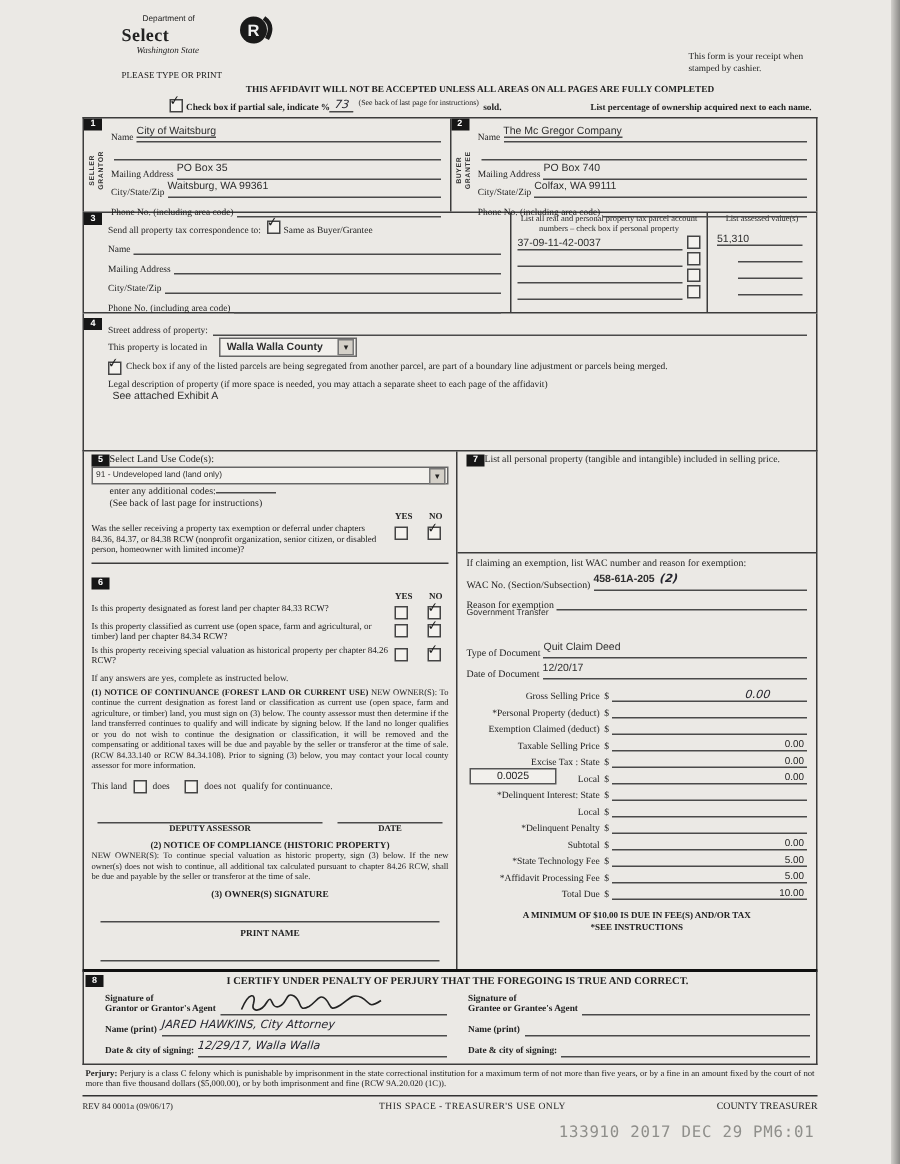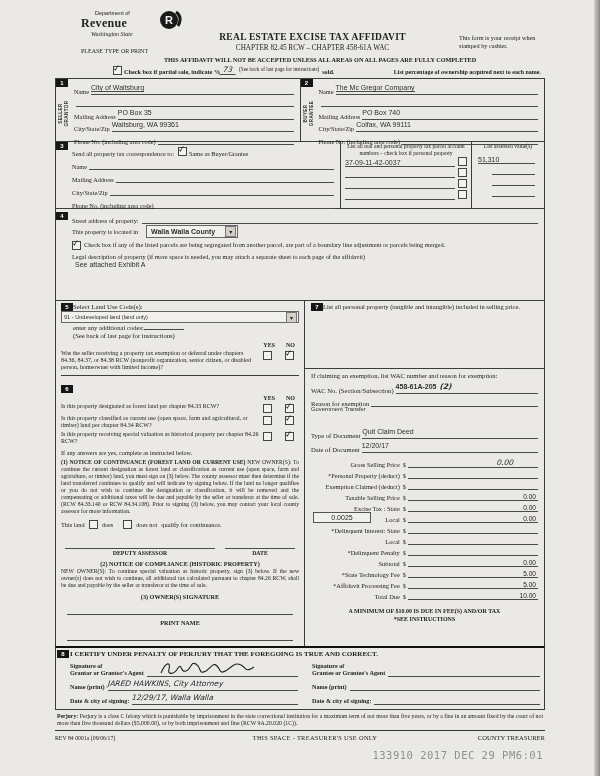--- a/index.html
+++ b/index.html
@@ -106,21 +106,21 @@
   .fee-dollar{margin:0 2px 0 3px;}
   .fee-line{width:128px;border-bottom:1px solid #4a4a4a;text-align:right;font-family:"Liberation Sans",sans-serif;
         font-size:6.6px;padding-right:2px;position:relative;}
   .rate-box{position:absolute;left:2px;bottom:0;width:56px;border:1px solid #555;background:#f2f0ec;
         text-align:center;font:7px "Liberation Sans",sans-serif;height:9px;line-height:9px;}
   .minnote{text-align:center;font-weight:bold;font-size:6px;line-height:1.3;margin-top:8px;}
 
   
   .sec8{border:1px solid #3c3c3c;border-top:2px solid #111;position:relative;padding:2px 4px 4px 14px;}
   .sec8 .numbox{position:absolute;left:1px;top:2px;}
-  .certify{font-weight:bold;font-size:7px;}
+  .certify{text-align:center;font-weight:bold;font-size:7px;}
   .sighalves{display:flex;gap:14px;margin-top:2px;}
   .sighalf{flex:1;}
   .sig-lab{font:bold 6.2px "Liberation Serif",serif;line-height:1.25;}
   .sig-row{display:flex;align-items:flex-end;}
   .sig-row .fl{flex:1;margin-left:3px;position:relative;}
   .signature-svg{position:absolute;left:10px;bottom:-2px;}
   .mt{margin-top:3px;}
 
   
   .perjury{font-size:5.8px;line-height:1.25;text-align:justify;padding:3px 2px 3px 2px;
@@ -135,31 +135,27 @@
 </head>
 <body>
 
 <div class="page">
   <div class="edge-right"></div>
   <div class="form">
 
     <div class="hdr">
       <div class="logo">
         <div class="logo-dept">Department of</div>
-        <div class="logo-rev">Revenue</div>
+        <div class="logo-rev">Select</div>
         <div class="logo-state">Washington State</div>
         <svg class="logo-ic" width="24" height="22" viewBox="0 0 24 22">
           <circle cx="10" cy="10" r="9" fill="#1a1a1a"></circle>
           <text x="10" y="14" fill="#efefef" font-size="11" font-weight="bold" text-anchor="middle" font-family="Liberation Sans, sans-serif">R</text>
           <path d="M17 2 q7 5 2 14" stroke="#1a1a1a" stroke-width="3" fill="none"></path>
         </svg>
-      </div>
-      <div class="title-blk">
-        <div class="title">REAL ESTATE EXCISE TAX AFFIDAVIT</div>
-        <div class="subtitle">CHAPTER 82.45 RCW – CHAPTER 458-61A WAC</div>
       </div>
       <div class="receipt">This form is your receipt when stamped by cashier.</div>
       <div class="ptp">PLEASE TYPE OR PRINT</div>
       <div class="warn">THIS AFFIDAVIT WILL NOT BE ACCEPTED UNLESS ALL AREAS ON ALL PAGES ARE FULLY COMPLETED</div>
       <div class="partial">
         <span class="cb checked"></span>
         <span class="b" style="margin-left:2px">Check box if partial sale, indicate %</span>
         <span class="hw uline" style="min-width:16px;text-align:center">73</span>
         <span class="sb">(See back of last page for instructions)</span>
         <span class="b">sold.</span>

